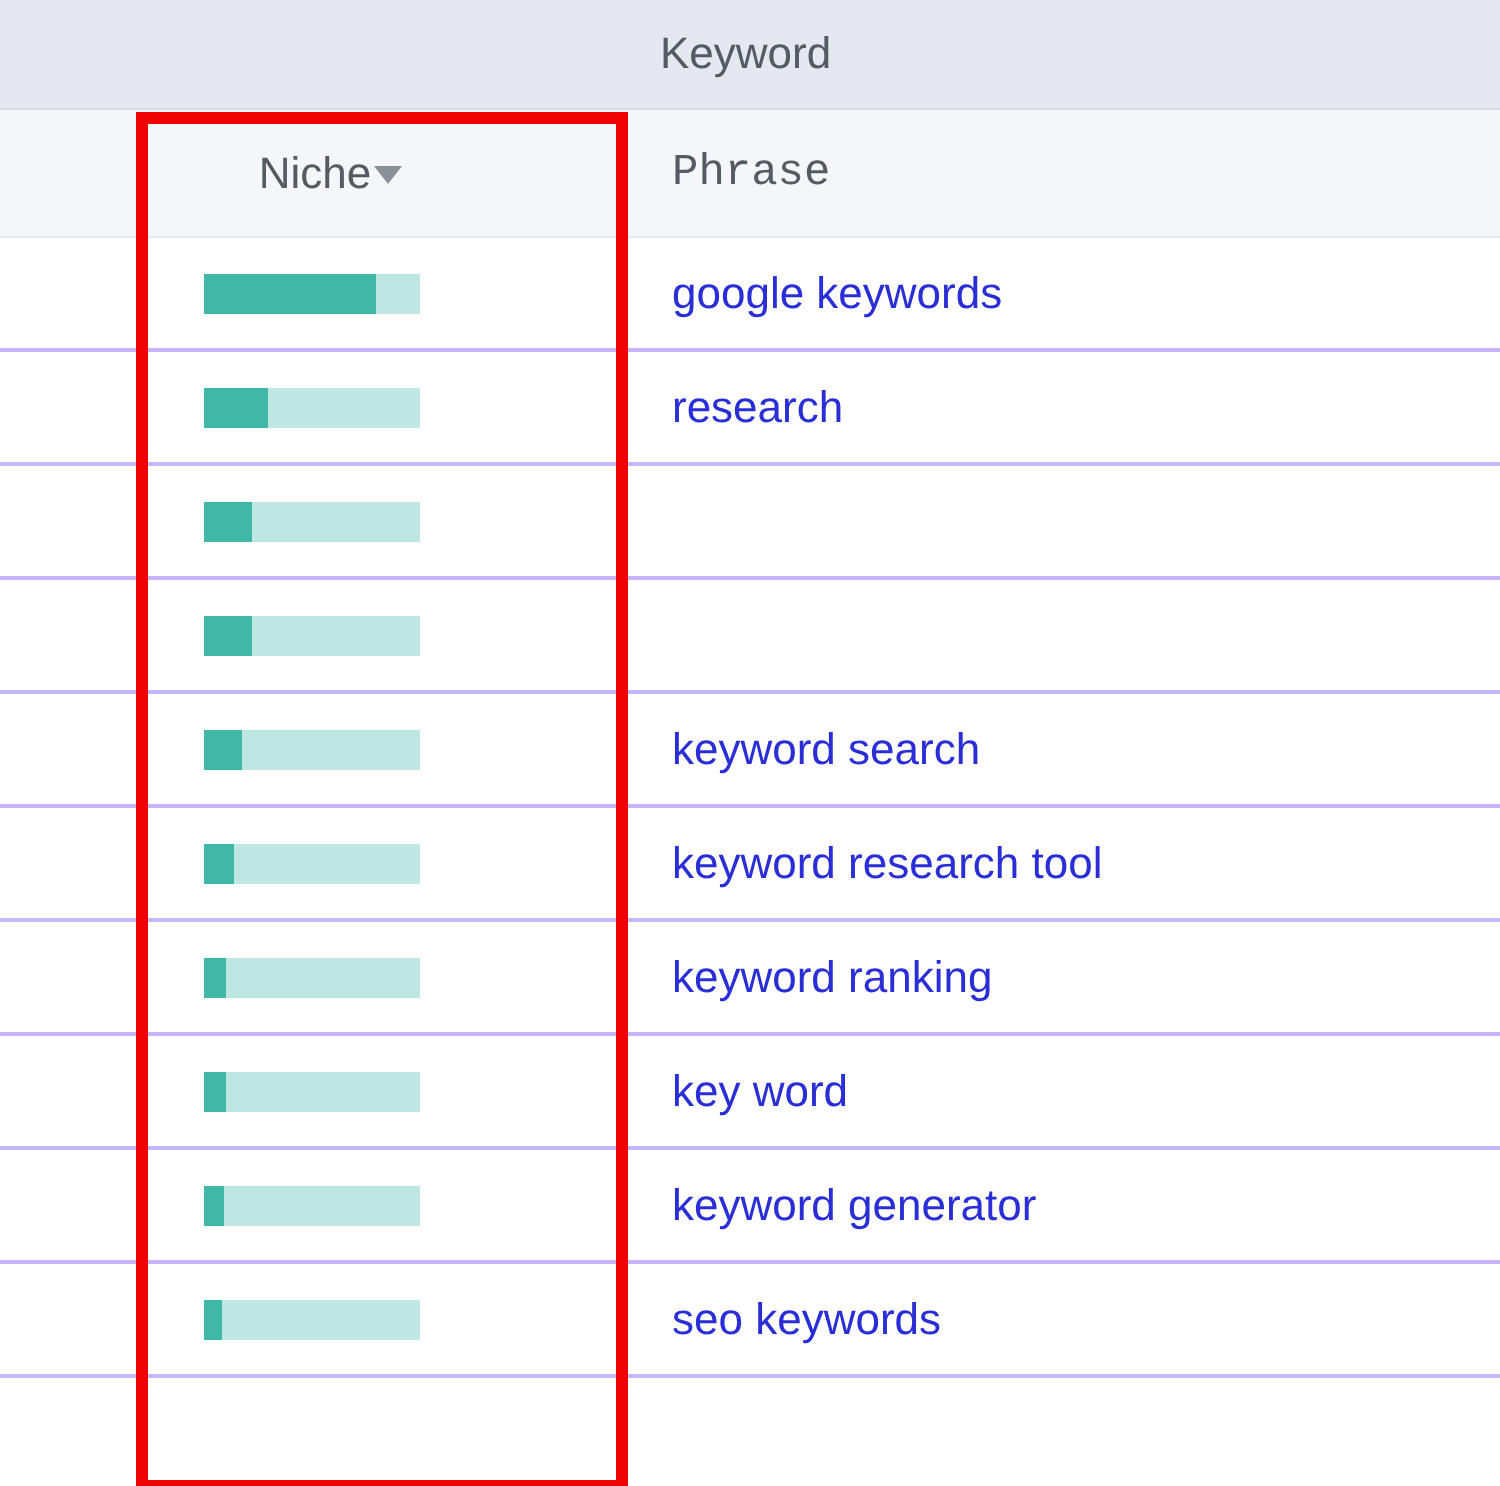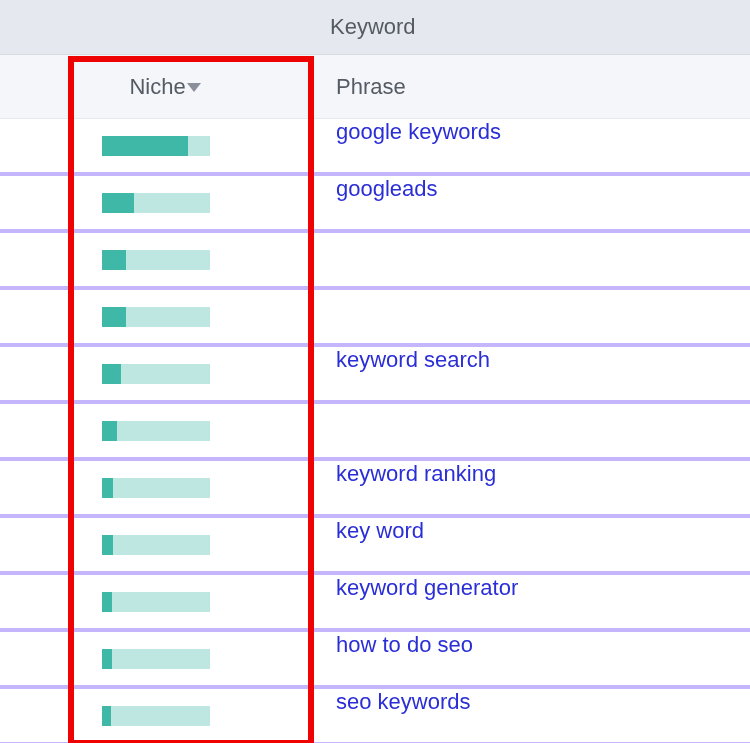--- a/index.html
+++ b/index.html
@@ -57,25 +57,27 @@
       height: 0;
       border-left: 7px solid transparent;
       border-right: 7px solid transparent;
       border-top: 9px solid #8a8f99;
       margin-top: 2px;
     }
     .phrase-label {
       color: #555b64;
       font-size: 22px;
       padding-left: 6px;
+      font-family: Liberation Mono, monospace;
     }
     .data-row {
       height: 57px;
-      border-bottom: 4px solid #c4b5fd;
-      display: flex;
+      border-bottom: 2px solid #c4b5fd;
+      display: flex;
+      align-items: center;
       background: #fff;
     }
     .bar-cell {
       width: 330px;
       height: 100%;
       display: flex;
       align-items: center;
       justify-content: flex-start;
       padding-left: 102px;
     }
@@ -133,21 +135,21 @@
           </div>
         </div>
         <div class="phrase-cell"><a class="phrase-link">google keywords</a></div>
       </div>
       <div class="data-row">
         <div class="bar-cell">
           <div class="bar-bg">
             <div class="bar-fill" style="width: 30%;"></div>
           </div>
         </div>
-        <div class="phrase-cell"><a class="phrase-link">googleads</a></div>
+        <div class="phrase-cell"><a class="phrase-link">research</a></div>
       </div>
       <div class="data-row">
         <div class="bar-cell">
           <div class="bar-bg">
             <div class="bar-fill" style="width: 22%;"></div>
           </div>
         </div>
       </div>
       <div class="data-row">
         <div class="bar-cell">
@@ -163,20 +165,21 @@
           </div>
         </div>
         <div class="phrase-cell"><a class="phrase-link">keyword search</a></div>
       </div>
       <div class="data-row">
         <div class="bar-cell">
           <div class="bar-bg">
             <div class="bar-fill" style="width: 14%;"></div>
           </div>
         </div>
+        <div class="phrase-cell"><a class="phrase-link">keyword research tool</a></div>
       </div>
       <div class="data-row">
         <div class="bar-cell">
           <div class="bar-bg">
             <div class="bar-fill" style="width: 10%;"></div>
           </div>
         </div>
         <div class="phrase-cell"><a class="phrase-link">keyword ranking</a></div>
       </div>
       <div class="data-row">
@@ -187,28 +190,20 @@
         </div>
         <div class="phrase-cell"><a class="phrase-link">key word</a></div>
       </div>
       <div class="data-row">
         <div class="bar-cell">
           <div class="bar-bg">
             <div class="bar-fill" style="width: 9%;"></div>
           </div>
         </div>
         <div class="phrase-cell"><a class="phrase-link">keyword generator</a></div>
-      </div>
-      <div class="data-row">
-        <div class="bar-cell">
-          <div class="bar-bg">
-            <div class="bar-fill" style="width: 9%;"></div>
-          </div>
-        </div>
-        <div class="phrase-cell"><a class="phrase-link">how to do seo</a></div>
       </div>
       <div class="data-row">
         <div class="bar-cell">
           <div class="bar-bg">
             <div class="bar-fill" style="width: 8%;"></div>
           </div>
         </div>
         <div class="phrase-cell"><a class="phrase-link">seo keywords</a></div>
       </div>
     </div>

